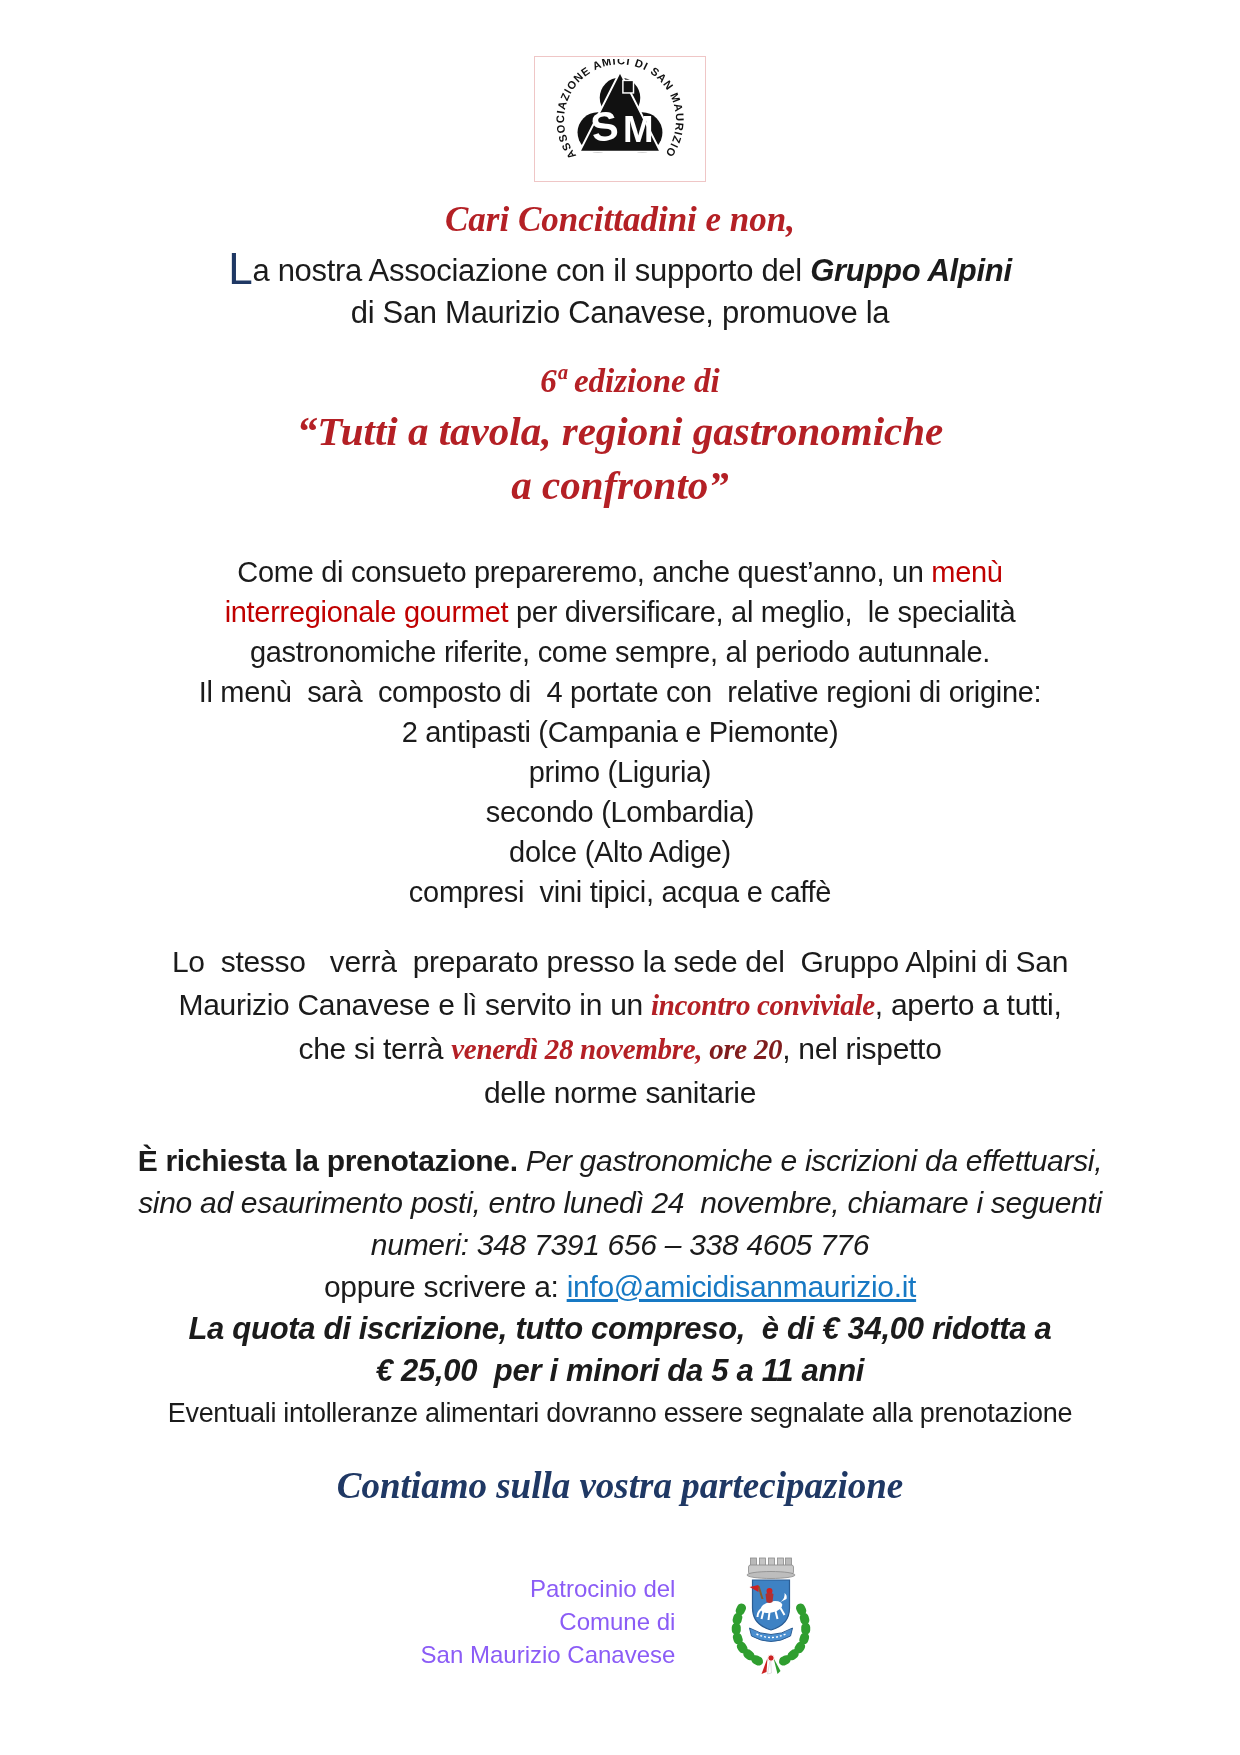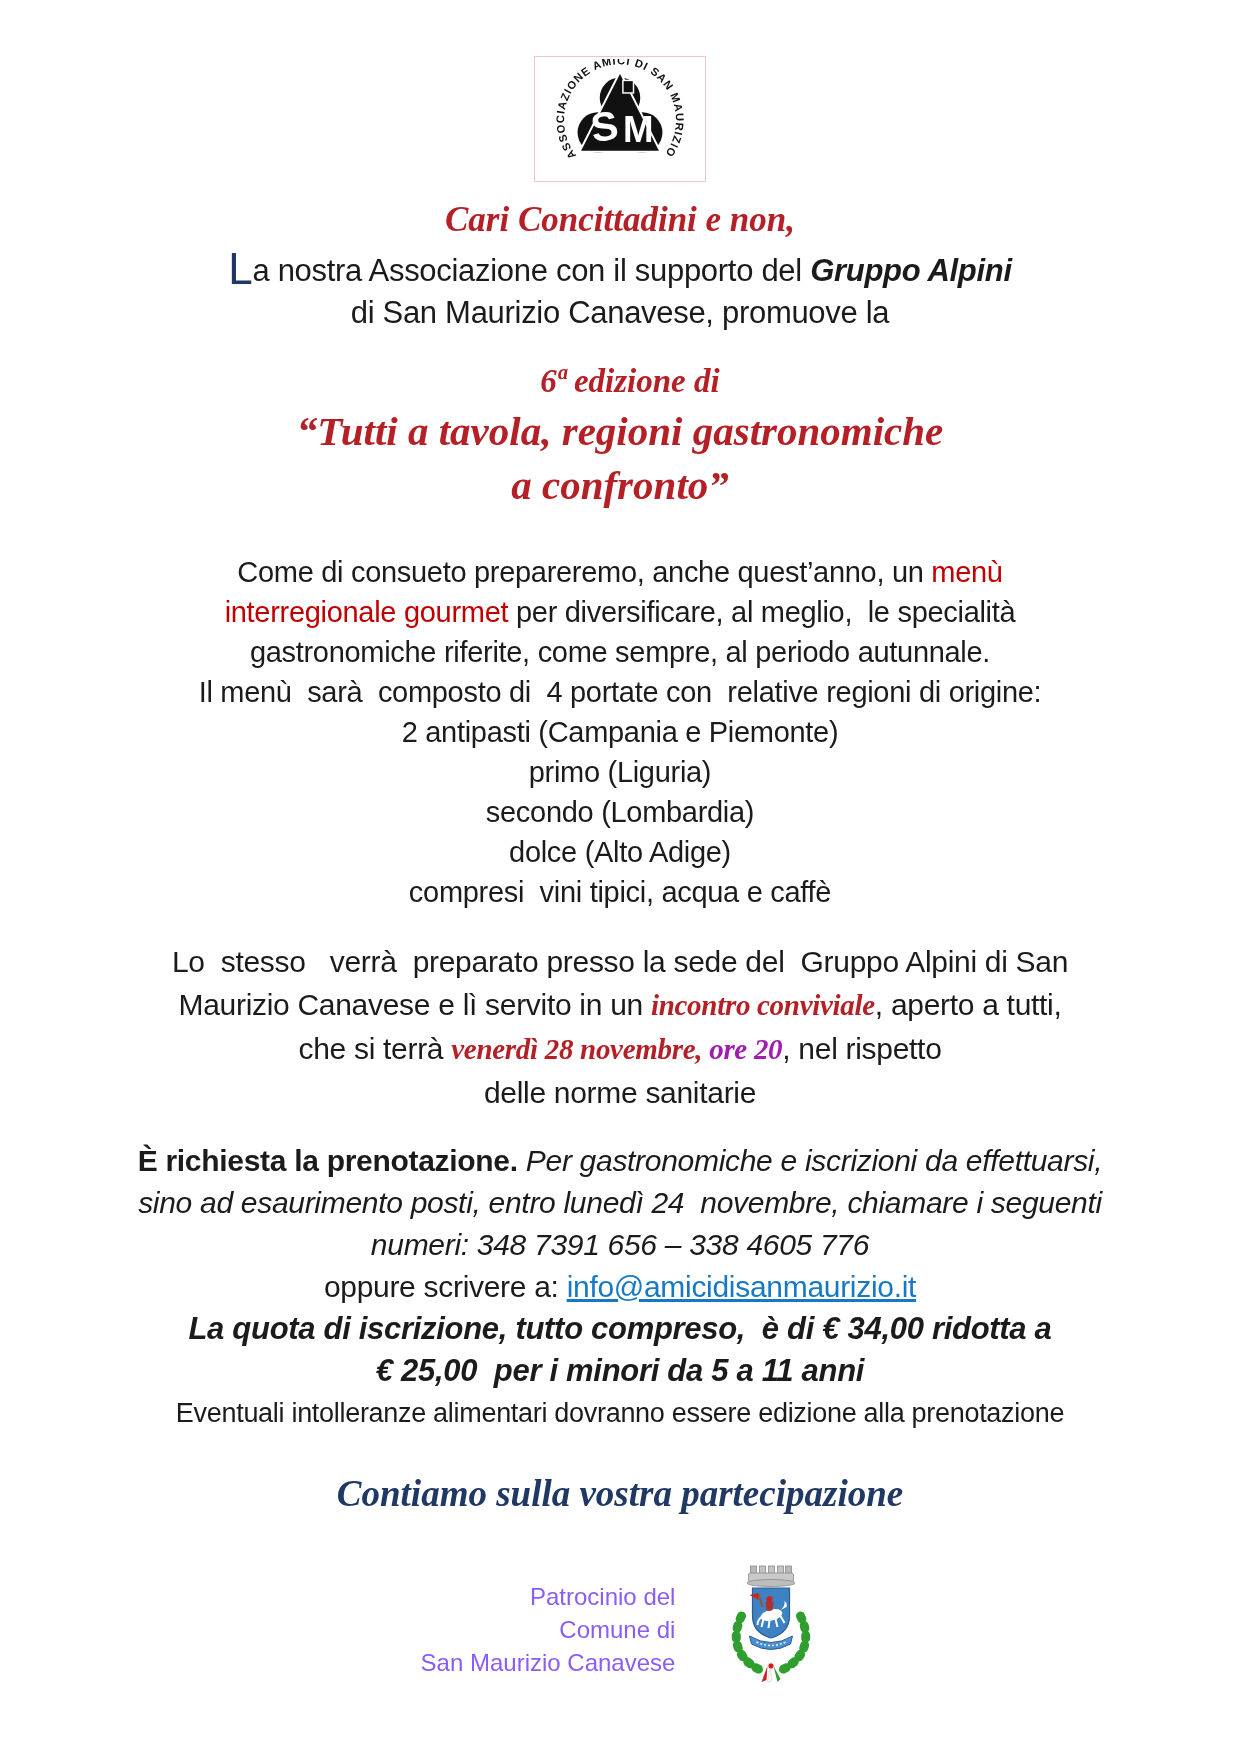--- a/index.html
+++ b/index.html
@@ -18,21 +18,21 @@
   }
   .logo-svg { width:164px; height:120px; }
   .circ-text { font-family:"Liberation Sans", sans-serif; font-weight:bold; font-size:11.5px; letter-spacing:1px; fill:#111; }
   .mono-letter { font-family:"Liberation Sans", sans-serif; font-weight:bold; fill:#ffffff; }
 
   
   .script { font-family:cursive; font-style:italic; font-weight:700; }
   .red    { color:#b42025; }
   .red-sans { color:#c00000; }
   .navy   { color:#1f3864; }
-  .blue-script { color:#a21caf; }
+  .blue-script { color:#7f1d1d; }
 
   .greeting { margin-top:16px; font-size:35px; line-height:44px; }
 
   .intro { margin-top:8px; font-size:31px; line-height:42px; letter-spacing:-0.3px;text-align:center; }
   .dropcap { color:#1f3864; font-size:44px; line-height:0; position:relative; top:3px; }
   .bold-italic { font-weight:bold; font-style:italic; }
 
   .edition { margin-top:24px; }
   .edition-small { font-size:33px; line-height:46px;padding-left:20px; }
   .edition-big   { font-size:41px; line-height:54px; }
@@ -43,21 +43,21 @@
   .venue .script { font-size:29px; }
 
   .booking { margin-top:26px; font-size:30px; line-height:42px; letter-spacing:-0.3px; }
   .booking .it { font-style:italic; }
   .booking .b  { font-weight:bold; }
   .link { color:#1779c4; text-decoration:underline; cursor:pointer; }
 
   .fee { font-weight:bold; font-style:italic; font-size:31px; line-height:42px; letter-spacing:-0.3px; }
   .note { margin-top:3px; font-size:27px; line-height:37px; letter-spacing:-0.3px; }
 
-  .closing { margin-top:38px; font-size:37px; line-height:48px; }
+  .closing { margin-top:30px; font-size:37px; line-height:48px; }
 
   .footer-row { margin-top:36px; display:flex; justify-content:center; align-items:flex-start; gap:48px; }
   .patronage { margin-top:26px; text-align:right; font-size:24px; line-height:33px; color:#8b5cf6; }
   .coa-svg { width:96px; height:132px; }
 </style>
 </head>
 <body>
 
 <div class="page">
 
@@ -113,21 +113,21 @@
     <div class="line"><span class="b">È richiesta la prenotazione.</span><span class="it"> Per gastronomiche e iscrizioni da effettuarsi,</span></div>
     <div class="line it">sino ad esaurimento posti, entro lunedì 24  novembre, chiamare i seguenti</div>
     <div class="line it">numeri: 348 7391 656 – 338 4605 776</div>
     <div class="line"><span>oppure scrivere a: </span><a class="link">info@amicidisanmaurizio.it</a></div>
   </div>
 
   <div class="fee">
     <div class="line">La quota di iscrizione, tutto compreso,  è di € 34,00 ridotta a</div>
     <div class="line">€ 25,00  per i minori da 5 a 11 anni</div>
   </div>
-  <div class="note line">Eventuali intolleranze alimentari dovranno essere edizione alla prenotazione</div>
+  <div class="note line">Eventuali intolleranze alimentari dovranno essere segnalate alla prenotazione</div>
 
   <div class="closing script navy line">Contiamo sulla vostra partecipazione</div>
 
   <div class="footer-row">
     <div class="patronage">
       <div class="line">Patrocinio del</div>
       <div class="line">Comune di</div>
       <div class="line">San Maurizio Canavese</div>
     </div>
     <svg class="coa-svg" viewBox="0 0 95 132">

